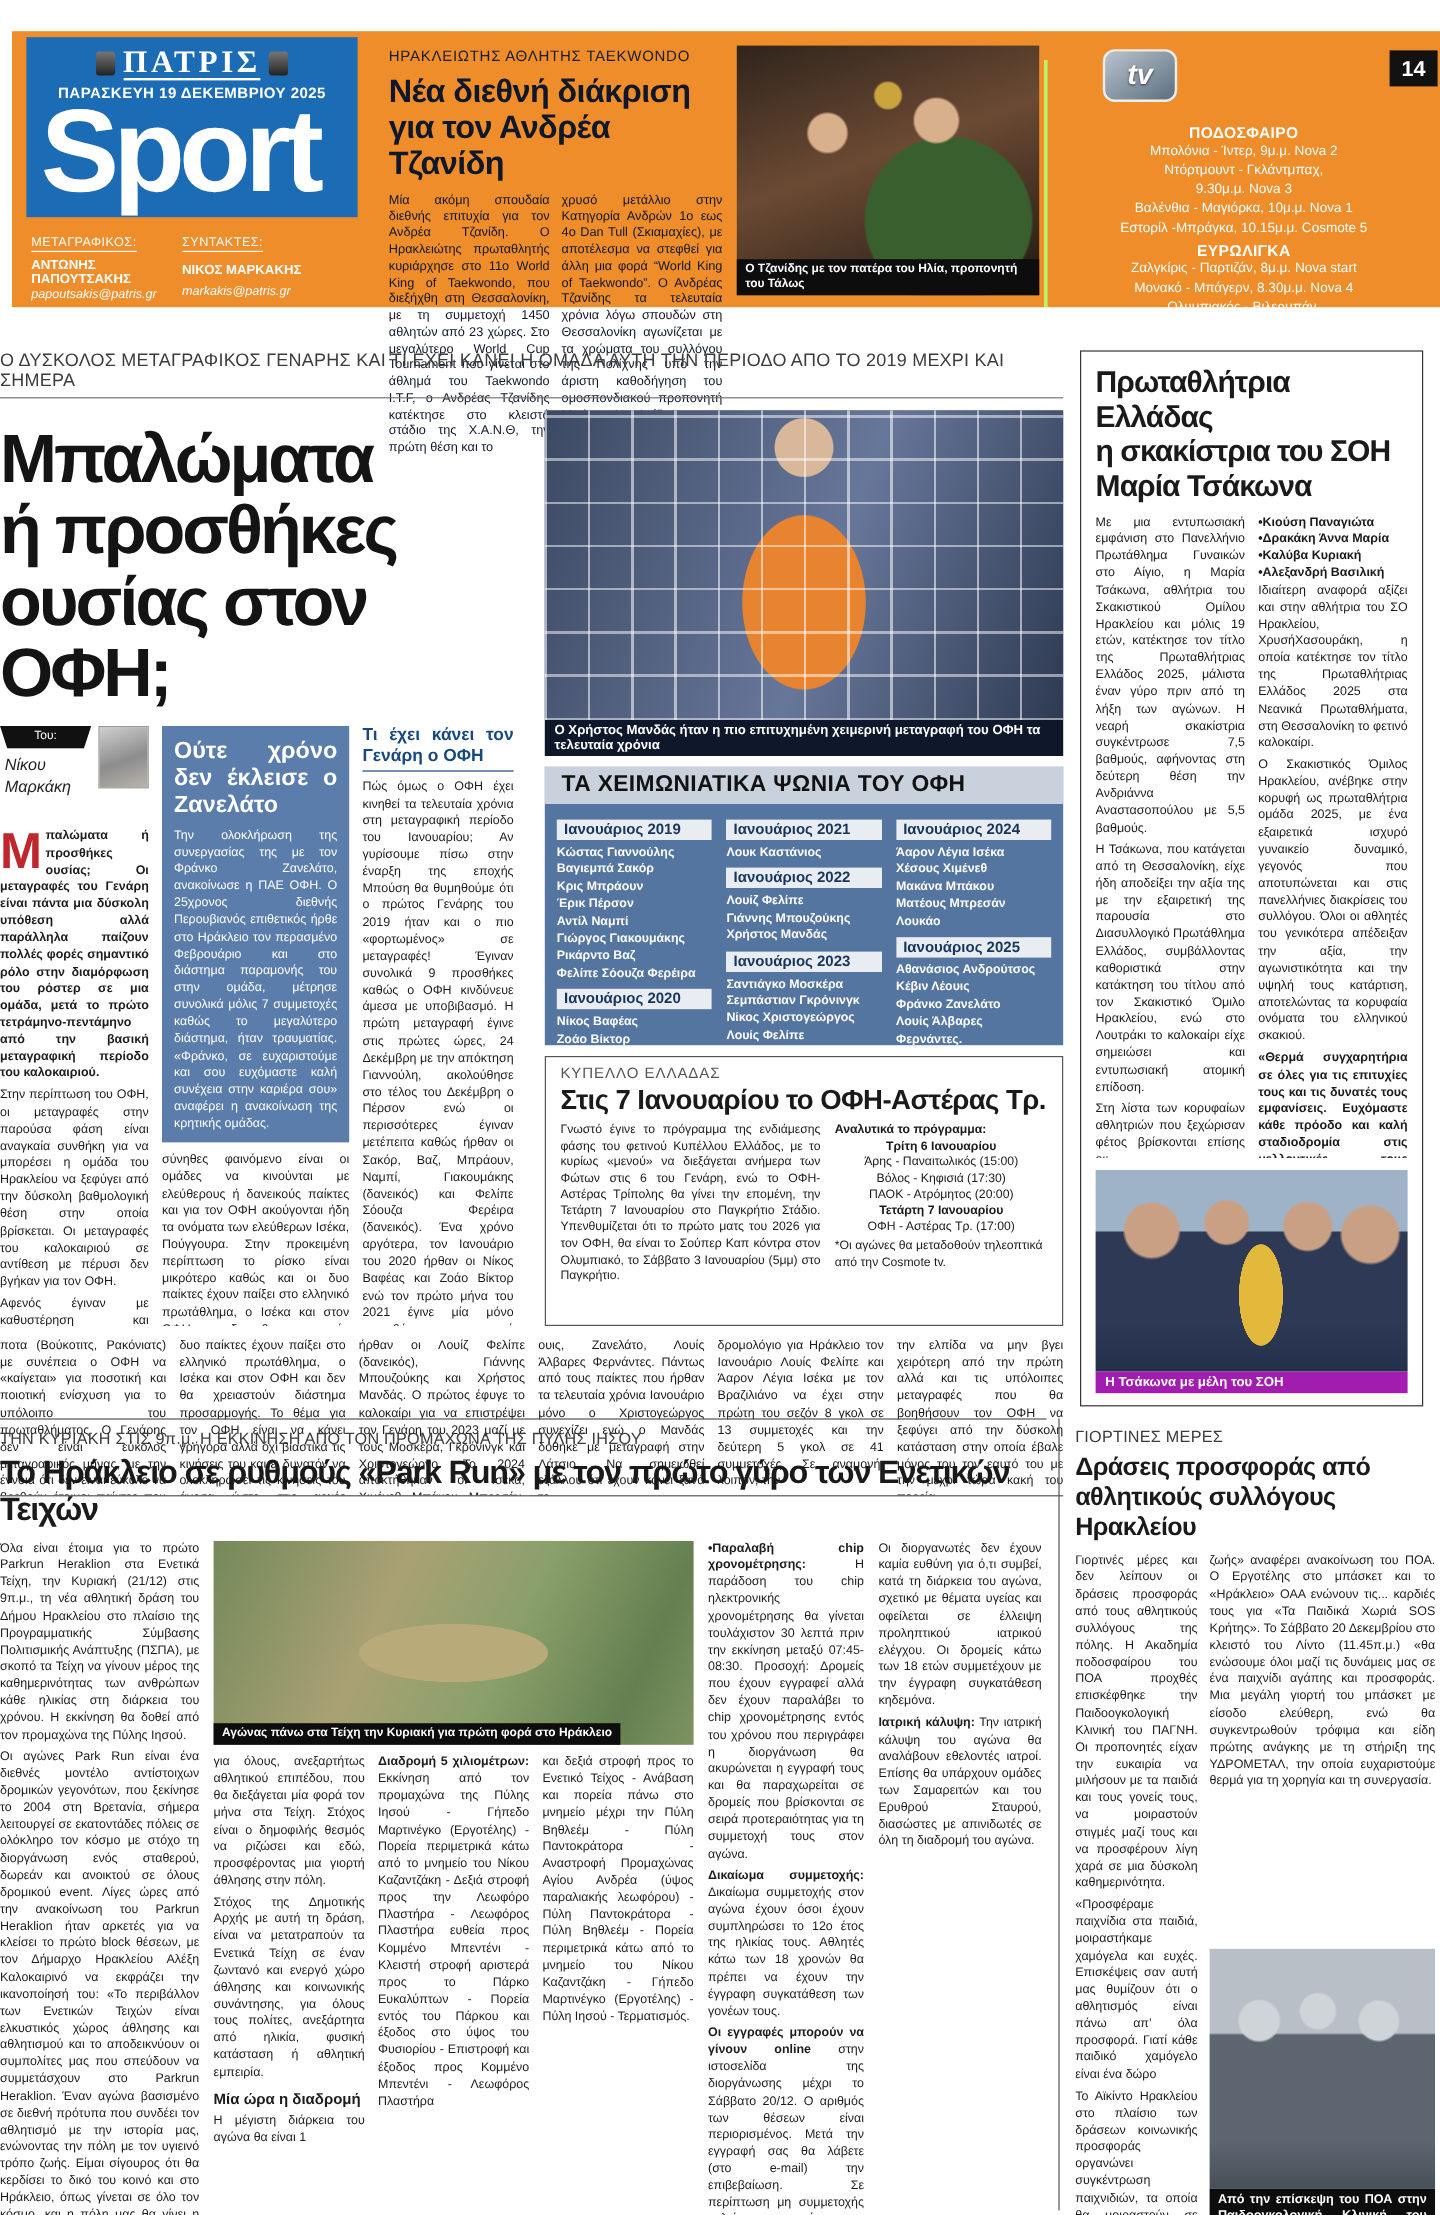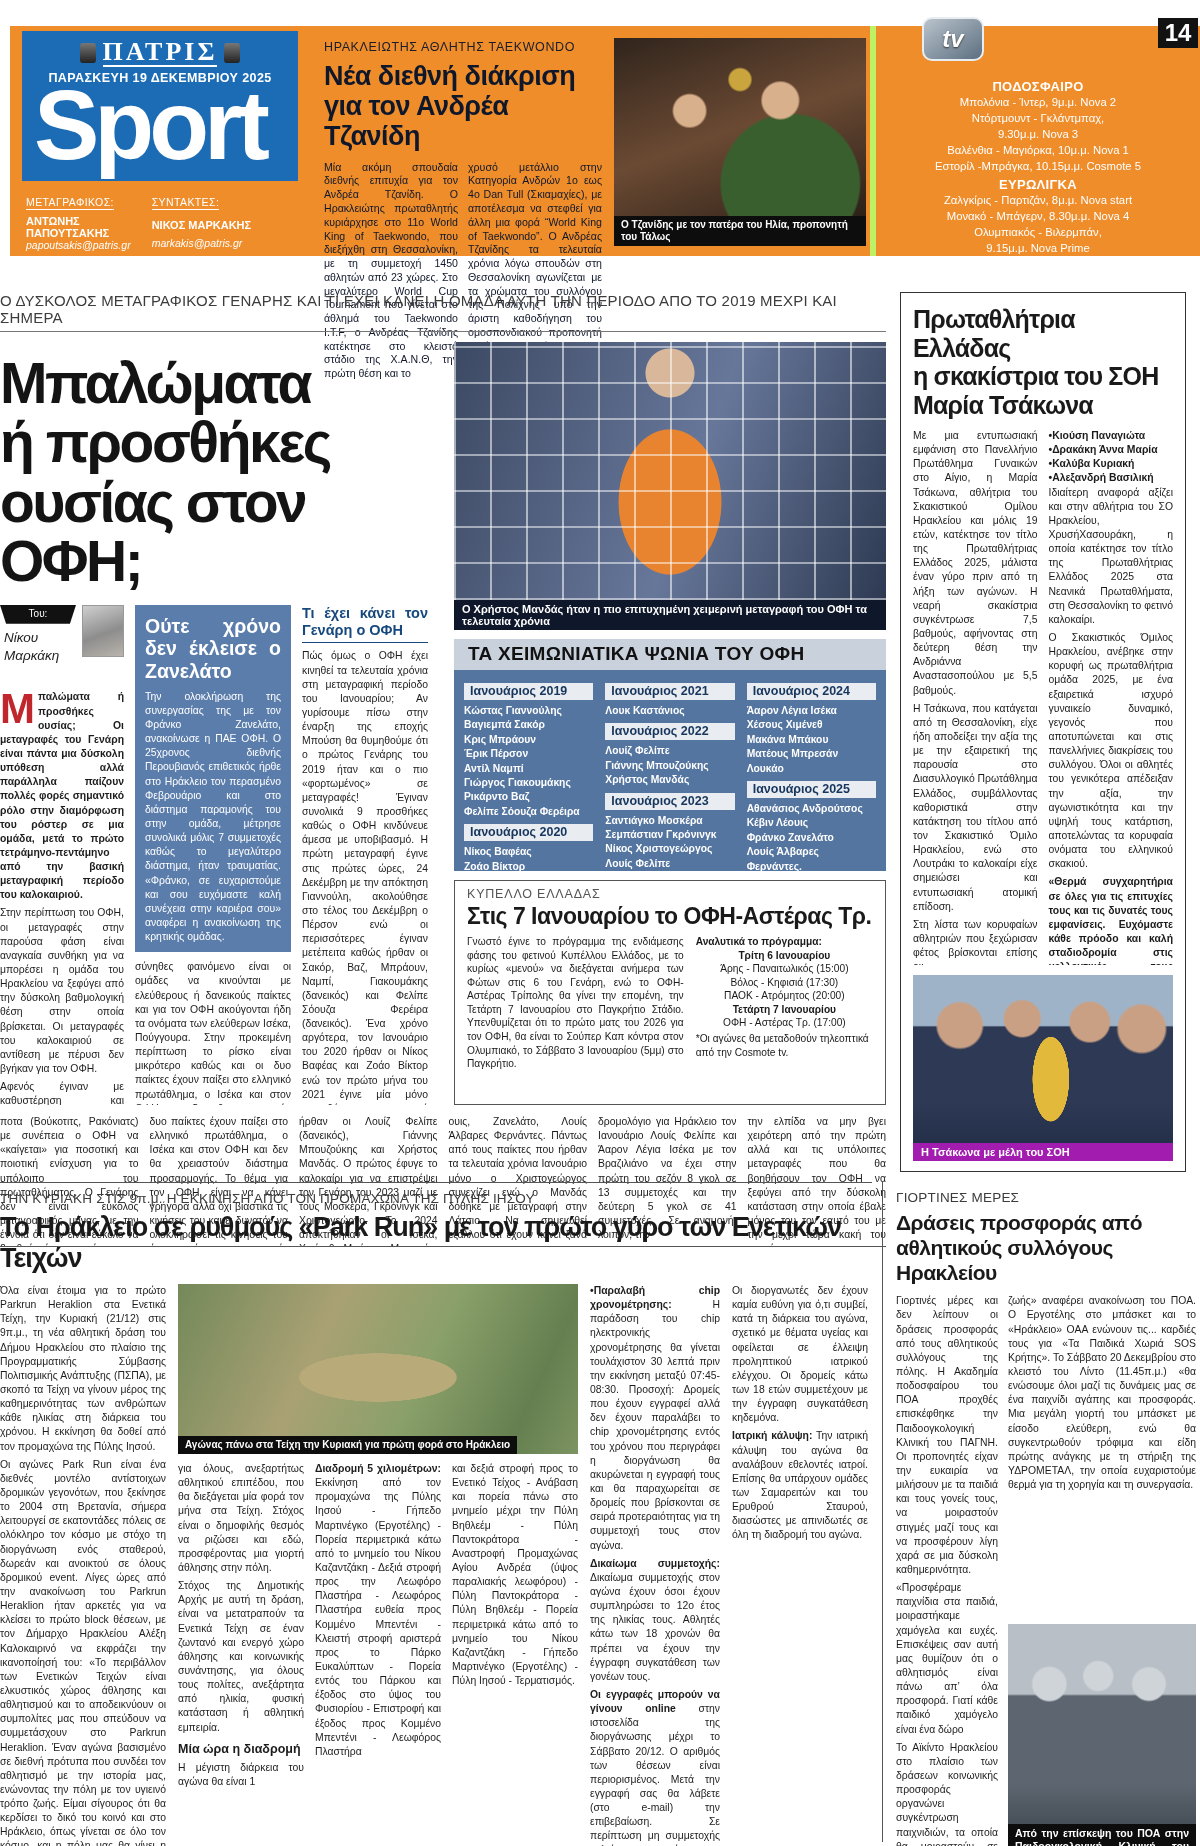--- a/index.html
+++ b/index.html
@@ -28,23 +28,23 @@
   .tk-col { width:50%; font-size:10.6px; line-height:1.3; text-align:justify; }
   .tk-photo-wrap { width:252px; flex:none; position:relative; margin:12px 4px 10px 4px; }
   .tk-photo { position:absolute; inset:0; background:
       radial-gradient(circle at 30% 35%, #d9b08c 0 7%, transparent 8%),
       radial-gradient(circle at 66% 30%, #d9b08c 0 8%, transparent 9%),
       radial-gradient(circle at 70% 70%, #3a5f2f 0 30%, transparent 31%),
       radial-gradient(circle at 50% 20%, #caa53d 0 5%, transparent 6%),
       linear-gradient(160deg, #30241c, #6b4a33 45%, #1d1712); }
   .photo-caption { position:absolute; left:0; bottom:0; background:#0d0d0d; color:#fff; font-size:10px; font-weight:bold; padding:3px 7px; line-height:1.2; }
 
-  .tv-col { flex:1; border-left:6px solid #bef264; position:relative; padding-top:50px; text-align:center; color:#fff; }
+  .tv-col { flex:1; border-left:3px solid #bef264; position:relative; padding-top:50px; text-align:center; color:#fff;margin-top:24px; }
   .tv-icon { position:absolute; left:46px; top:-9px; width:62px; height:44px; background:linear-gradient(145deg,#b9c3cc,#5c6f80); border-radius:10px; border:2px solid #e8edf2; display:flex; align-items:center; justify-content:center; color:#fff; font-weight:bold; font-style:italic; font-size:24px; text-shadow:0 1px 2px #333; }
-  .page-num { position:absolute; right:2px; top:-8px; width:40px; height:30px; background:#121212; color:#fff; font-size:24px; font-weight:bold; display:flex; align-items:center; justify-content:center; }
+  .page-num { position:absolute; right:2px; top:-8px; width:40px; height:30px; background:#121212; color:#fff; font-size:18px; font-weight:bold; display:flex; align-items:center; justify-content:center; }
   .tv-section-title { font-size:13px; font-weight:bold; margin-top:3px; letter-spacing:0.3px; }
   .tv-line { font-size:11.3px; line-height:1.42; }
 
   
   .mid { position:absolute; left:0; top:292px; width:1200px; display:flex; gap:14px; }
   .main-left { width:886px; flex:none; }
   .main-kicker { font-size:15px; color:#3c3c3c; letter-spacing:0.2px; padding-bottom:5px; border-bottom:1px solid #777; margin-bottom:10px; }
   .main-body { display:flex; gap:14px; }
   .mb-left { width:440px; flex:none; }
   .main-headline { font-size:57px; font-weight:bold; line-height:1.04; letter-spacing:-2.5px; color:#141414; padding-top:12px; }

